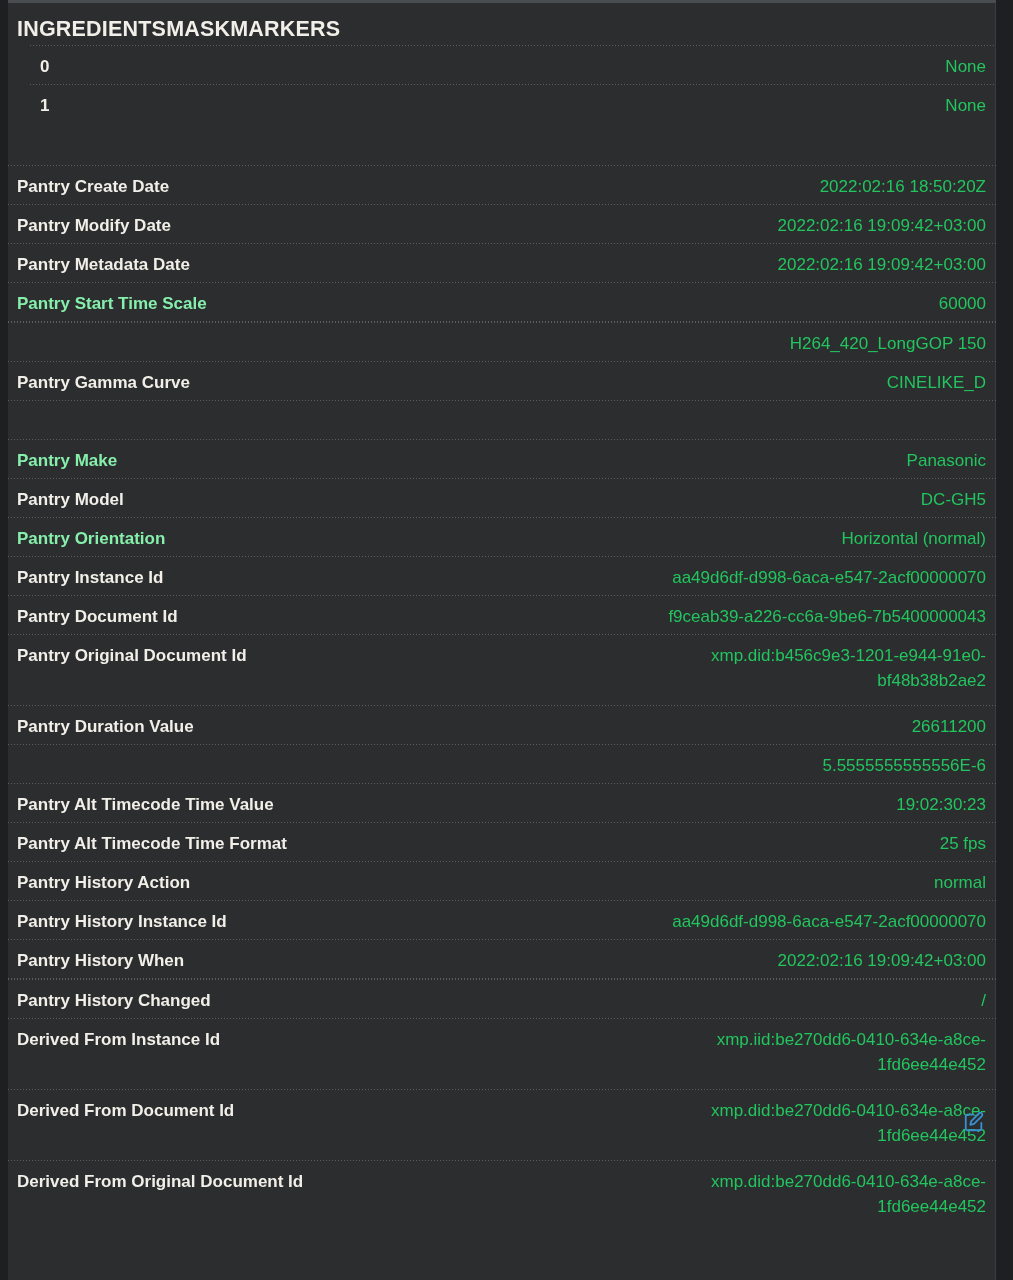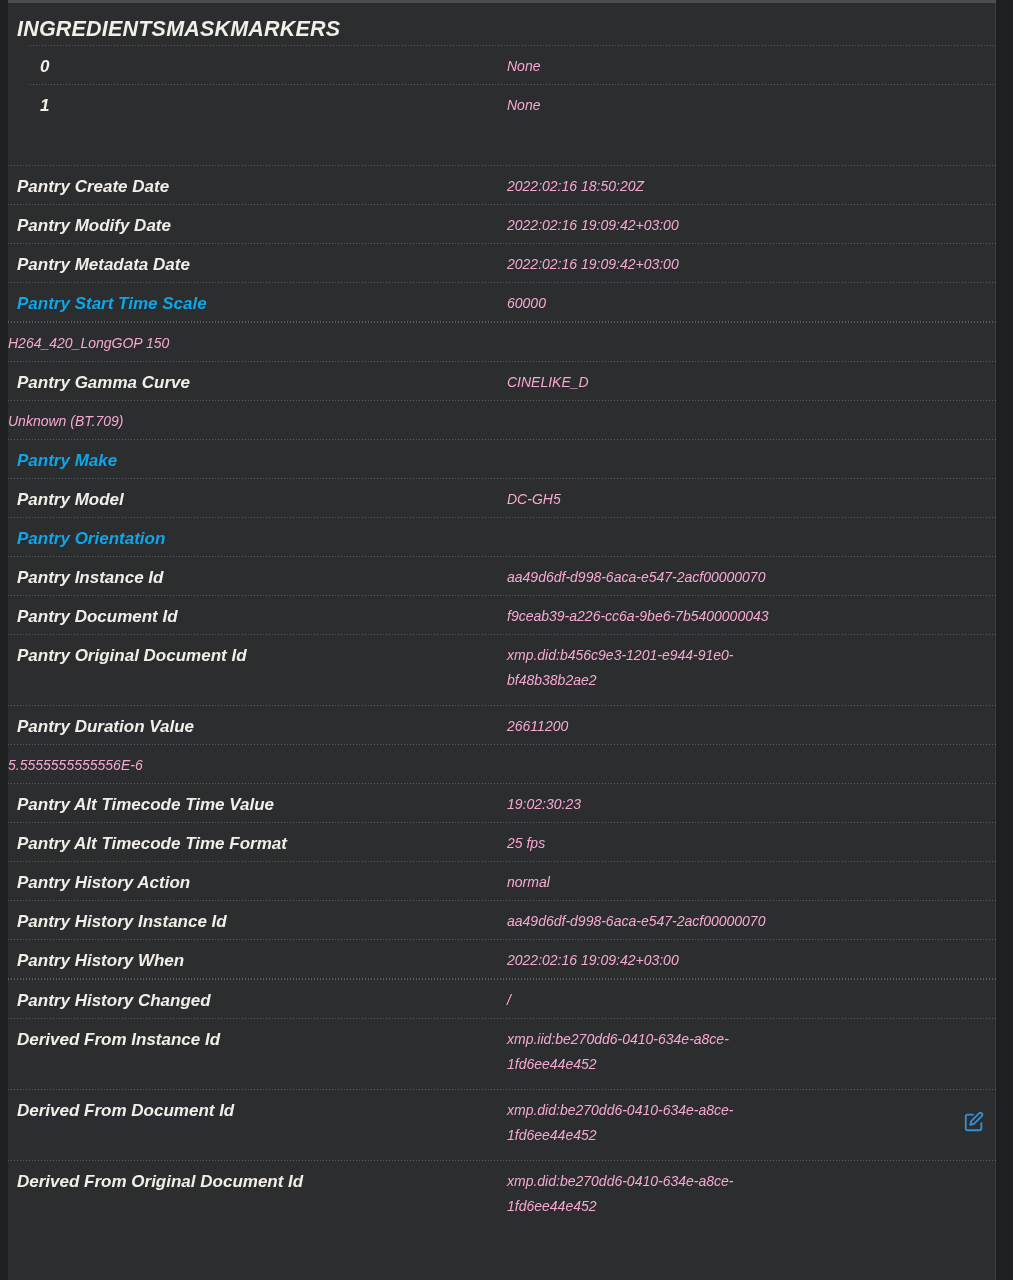--- a/index.html
+++ b/index.html
@@ -48,21 +48,20 @@
     width: 988px; height: 3px;
     background: #4a4d50;
   }
 
   .content {
     position: absolute;
     left: 8px; top: 3px;
     width: 988px;
     height: 1277px;
     overflow: hidden;
-    font-style: italic;
   }
 
   .section-title {
     font-size: 21.5px;
     font-weight: bold;
     color: #f2efe9;
     letter-spacing: 0.2px;
     padding: 14px 0 0 9px;
     height: 42px;
     box-sizing: border-box;
@@ -95,36 +94,37 @@
     font-weight: bold;
     color: #f2efe9;
     width: 499px;
     flex: 0 0 499px;
     line-height: 25px;
     white-space: nowrap;
   }
   .row .v {
     box-sizing: border-box;
     padding: 8px 10px 0 0;
-    font-size: 14px;
+    font-size: 17px;
     font-weight: normal;
-    color: #f9a8d4;
+    color: #22c55e;
     line-height: 25px;
     flex: 1 1 auto;
     white-space: pre-line;
+    text-align: right;
   }
 
   
   .row.idx .k {
     padding-left: 32px;
   }
 
   
   .row.accent .k {
-    color: #0ea5e9;
+    color: #86efac;
   }
 
   
   .row.tall {
     min-height: 70px;
   }
 
   
   .spacer {
     height: 42px;
@@ -195,34 +195,35 @@
         <div class="row">
           <div class="v">H264_420_LongGOP 150</div>
         </div>
         <div class="sep full"></div>
         <div class="row">
           <div class="k">Pantry Gamma Curve</div>
           <div class="v">CINELIKE_D</div>
         </div>
         <div class="sep full"></div>
         <div class="row">
-          <div class="v">Unknown (BT.709)</div>
         </div>
         <div class="sep full"></div>
         <div class="row accent">
           <div class="k">Pantry Make</div>
+          <div class="v">Panasonic</div>
         </div>
         <div class="sep full"></div>
         <div class="row">
           <div class="k">Pantry Model</div>
           <div class="v">DC-GH5</div>
         </div>
         <div class="sep full"></div>
         <div class="row accent">
           <div class="k">Pantry Orientation</div>
+          <div class="v">Horizontal (normal)</div>
         </div>
         <div class="sep full"></div>
         <div class="row">
           <div class="k">Pantry Instance Id</div>
           <div class="v">aa49d6df-d998-6aca-e547-2acf00000070</div>
         </div>
         <div class="sep full"></div>
         <div class="row">
           <div class="k">Pantry Document Id</div>
           <div class="v">f9ceab39-a226-cc6a-9be6-7b5400000043</div>

